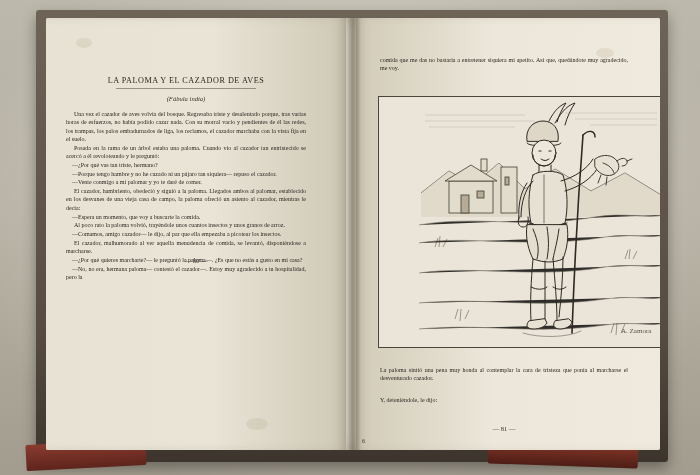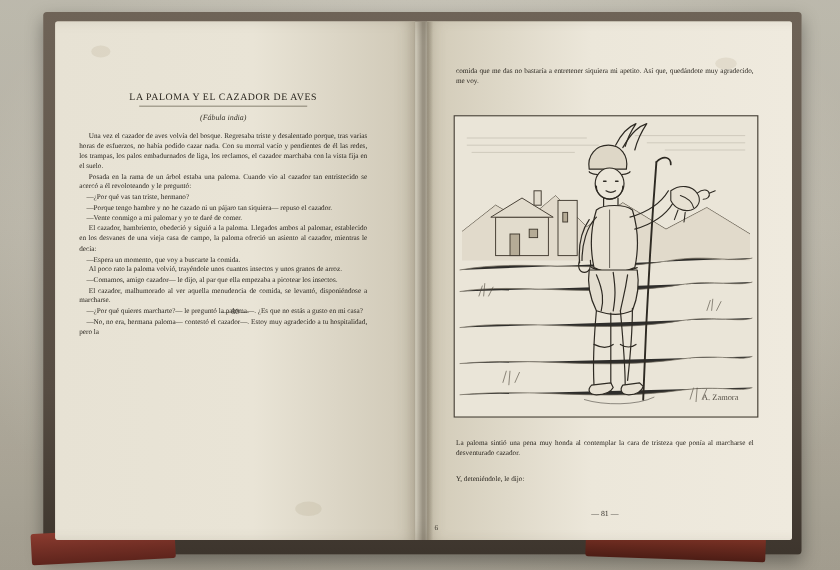--- a/index.html
+++ b/index.html
@@ -122,20 +122,21 @@
   .sig{
     position:absolute;bottom:6px;left:6px;font-size:6px;color:#3a352c;
   }
 
   
   .illus{
     position:absolute;left:22px;top:78px;width:252px;height:250px;
     border:1px solid #4a443a;
     background:#eae5d8;
     overflow:hidden;
+    padding-left:36px;
   }
   .illus svg{display:block;}
 
   
   .wm{
     position:absolute;right:10px;bottom:8px;
     display:flex;align-items:center;gap:8px;
   }
   .wm-text{
     font-family:"Liberation Serif", serif;

